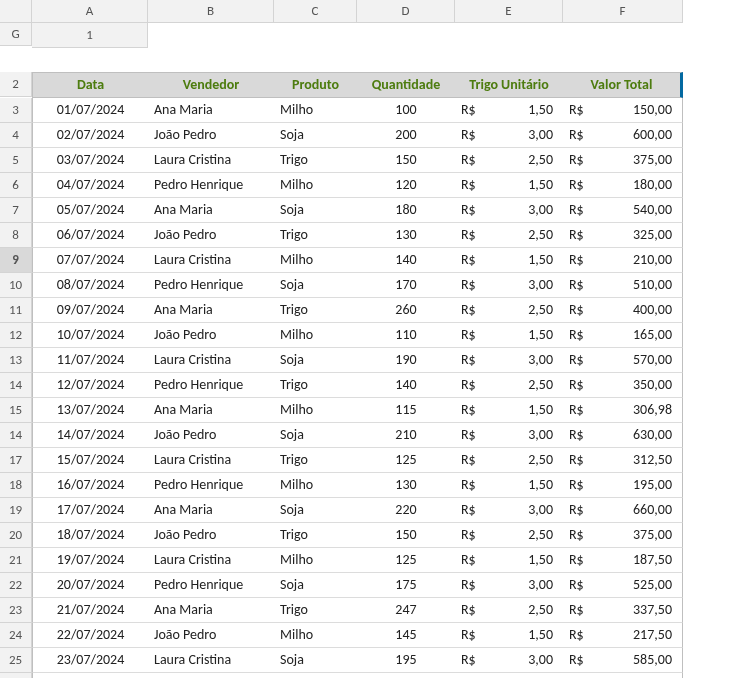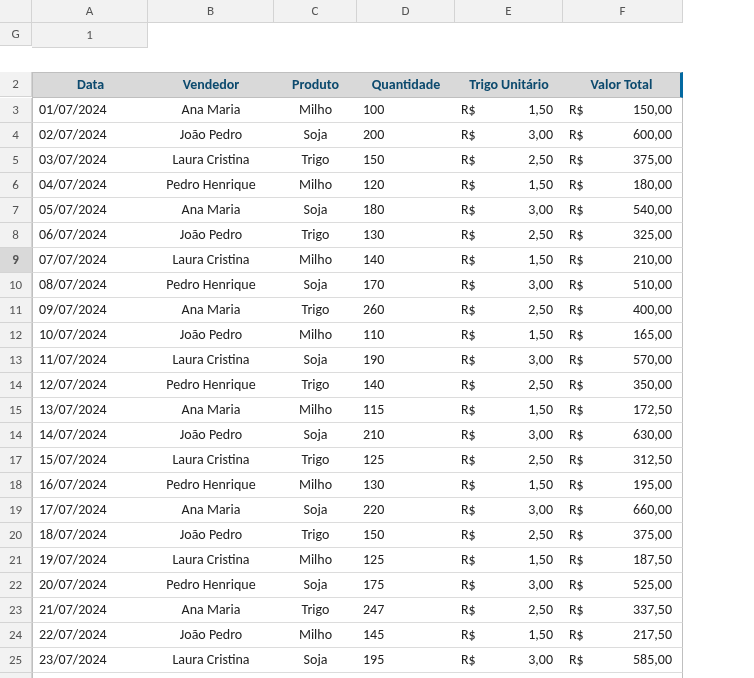--- a/index.html
+++ b/index.html
@@ -2,29 +2,29 @@
 <html><head>
 <meta charset="utf-8">
 <style>
   html,body{margin:0;padding:0;background:#fff;font-family:Calibri,Arial,sans-serif;font-size:14px;color:#222}
   .sheet{display:grid;grid-template-columns:32px 116px 126px 83px 98px 108px 120px;width:754px;user-select:none}
   .hcell{background:#f2f2f2;border-right:1px solid #d4d4d4;border-bottom:1px solid #d4d4d4;height:22px;line-height:22px;text-align:center;color:#555;font-size:13px}
   .rcell{background:#f2f2f2;border-right:1px solid #d4d4d4;border-bottom:1px solid #d4d4d4;height:24px;line-height:24px;text-align:center;color:#555;font-size:13px}
   .rcell.selected{background:#d9d9d9;font-weight:600}
   .corner{background:#f2f2f2;border-right:1px solid #d4d4d4;border-bottom:1px solid #d4d4d4}
   .cell{height:24px;line-height:24px;padding:0 6px;white-space:nowrap;overflow:hidden}
-  .thead .cell{border-top:1px solid #bfbfbf;border-bottom:1px solid #bfbfbf;background:#d9d9d9;font-weight:700;text-align:center;color:#0c4a6e}
+  .thead .cell{border-top:1px solid #bfbfbf;border-bottom:1px solid #bfbfbf;background:#d9d9d9;font-weight:700;text-align:center;color:#4d7c0f}
   .thead .cell:first-child{border-left:1px solid #bfbfbf}
   .thead .cell:last-child{border-right:3px solid #0369a1}
   .drow .cell{border-bottom:1px solid #dcdcdc;background:#fff}
   .drow .cell:first-child{border-left:1px solid #bfbfbf}
   .drow .cell:last-child{border-right:1px solid #bfbfbf}
   .drow:last-child .cell{border-bottom:1px solid #bfbfbf}
-  .c-center{}
-  .c-left{text-align:center}
+  .c-center{text-align:center}
+  .c-left{text-align:left}
   .money{display:flex;justify-content:space-between;padding:0 10px 0 6px}
   .money .cur{flex:0 0 auto}
   .money .amt{flex:0 0 auto}
 </style>
 </head>
 <body>
 
 <div class="sheet">
 
   <div class="corner"></div>
@@ -119,21 +119,21 @@
           <span class="cur">R$</span>
           <span class="amt">2,50</span>
         </div><div class="cell money">
           <span class="cur">R$</span>
           <span class="amt">350,00</span>
         </div></div><div class="rcell">15</div><div class="drow" style="display: contents;"><div class="cell c-center">13/07/2024</div><div class="cell c-left">Ana Maria</div><div class="cell c-left">Milho</div><div class="cell c-center">115</div><div class="cell money">
           <span class="cur">R$</span>
           <span class="amt">1,50</span>
         </div><div class="cell money">
           <span class="cur">R$</span>
-          <span class="amt">172,50</span>
+          <span class="amt">306,98</span>
         </div></div><div class="rcell">14</div><div class="drow" style="display: contents;"><div class="cell c-center">14/07/2024</div><div class="cell c-left">João Pedro</div><div class="cell c-left">Soja</div><div class="cell c-center">210</div><div class="cell money">
           <span class="cur">R$</span>
           <span class="amt">3,00</span>
         </div><div class="cell money">
           <span class="cur">R$</span>
           <span class="amt">630,00</span>
         </div></div><div class="rcell">17</div><div class="drow" style="display: contents;"><div class="cell c-center">15/07/2024</div><div class="cell c-left">Laura Cristina</div><div class="cell c-left">Trigo</div><div class="cell c-center">125</div><div class="cell money">
           <span class="cur">R$</span>
           <span class="amt">2,50</span>
         </div><div class="cell money">

